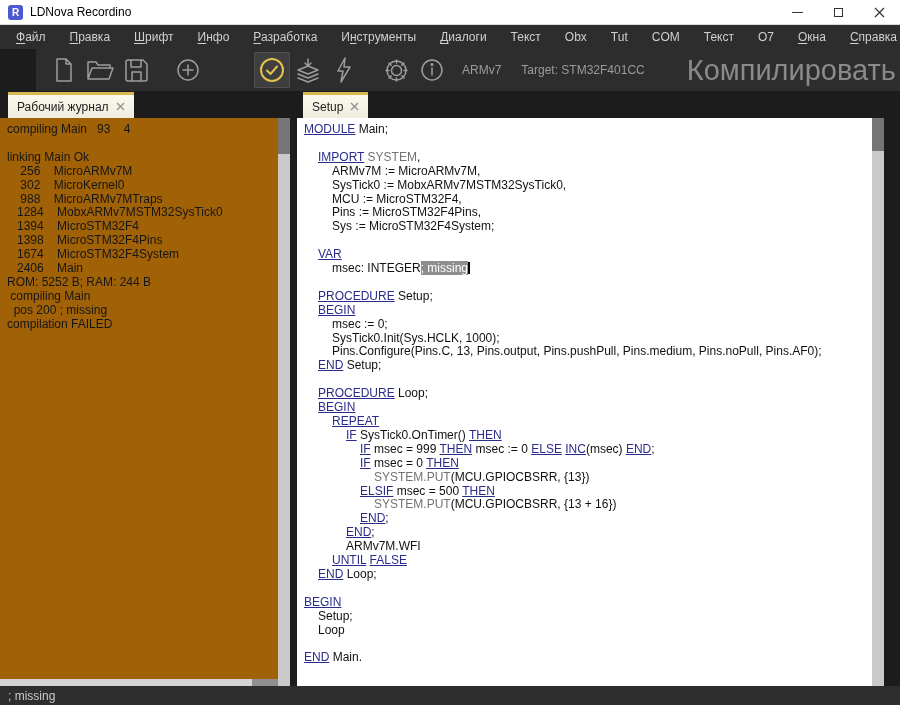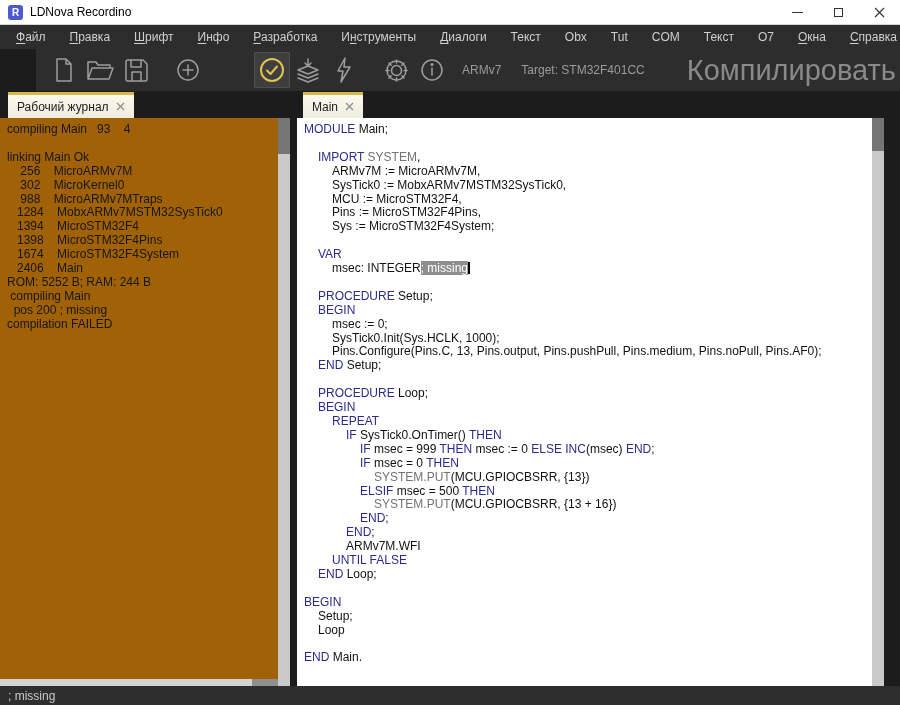--- a/index.html
+++ b/index.html
@@ -44,21 +44,21 @@
   .tab .close { margin-left:7px; display:flex; }
   .tab .close svg { stroke:#8f8f8f; stroke-width:1.3; }
 
   .left-body { flex:1 1 auto; background:#a16207; position:relative; overflow:hidden; }
   .log { padding:5px 18px 0 7px; font-size:12px; line-height:13.9px; color:#161616; white-space:pre; }
   .log-line { min-height:13.9px; }
 
   .editor-body { flex:1 1 auto; background:#ffffff; position:relative; overflow:hidden; }
   .code { padding:5px 18px 0 7px; font-size:12px; line-height:13.9px; color:#111; white-space:pre; }
   .cl { min-height:13.9px; }
-  .t-k { color:#2b2b8c; }
+  .t-k { color:#2b2b8c;text-decoration:underline; }
   .t-r { color:#737373; }
   .t-p { color:#111; }
   .t-sel { background:#8e8e8e; color:#ffffff; }
   .caret { display:inline-block; width:1.5px; height:12px; background:#000; vertical-align:-2px; }
 
   .vscroll { position:absolute; top:0; right:0; width:12px; bottom:0; background:#c9c9c9; }
   .vthumb { position:absolute; top:0; left:0; right:0; background:#757575; }
   .left-body .vthumb { height:36px; }
   .editor-body .vthumb { height:33px; }
   .hscroll { position:absolute; left:0; right:12px; bottom:0; height:7px; background:#d4d4d4; }
@@ -194,21 +194,21 @@
             <div class="vthumb"></div>
           </div>
       </div>
     </div>
 
     <div class="pane-gap"></div>
 
     <div class="right-pane">
       <div class="tab-row right">
         <div class="tab">
-          <span>Main</span>
+          <span>Setup</span>
           <span class="close">
             <svg width="9" height="9" viewBox="0 0 9 9">
                 <path d="M1 1 L8 8 M8 1 L1 8" fill="none"></path>
               </svg>
           </span>
         </div>
       </div>
       <div class="editor-body">
         <div class="code" id="code"><div class="cl" style="padding-left: 0px;"><span class="t-k">MODULE</span><span class="t-p"> Main;</span></div><div class="cl" style="padding-left: 0px;"></div><div class="cl" style="padding-left: 14px;"><span class="t-k">IMPORT</span><span class="t-p"> </span><span class="t-r">SYSTEM</span><span class="t-p">,</span></div><div class="cl" style="padding-left: 28px;"><span class="t-p">ARMv7M := MicroARMv7M,</span></div><div class="cl" style="padding-left: 28px;"><span class="t-p">SysTick0 := MobxARMv7MSTM32SysTick0,</span></div><div class="cl" style="padding-left: 28px;"><span class="t-p">MCU := MicroSTM32F4,</span></div><div class="cl" style="padding-left: 28px;"><span class="t-p">Pins := MicroSTM32F4Pins,</span></div><div class="cl" style="padding-left: 28px;"><span class="t-p">Sys := MicroSTM32F4System;</span></div><div class="cl" style="padding-left: 0px;"></div><div class="cl" style="padding-left: 14px;"><span class="t-k">VAR</span></div><div class="cl" style="padding-left: 28px;"><span class="t-p">msec: INTEGER</span><span class="t-sel">; missing</span><span class="caret"></span></div><div class="cl" style="padding-left: 0px;"></div><div class="cl" style="padding-left: 14px;"><span class="t-k">PROCEDURE</span><span class="t-p"> Setup;</span></div><div class="cl" style="padding-left: 14px;"><span class="t-k">BEGIN</span></div><div class="cl" style="padding-left: 28px;"><span class="t-p">msec := 0;</span></div><div class="cl" style="padding-left: 28px;"><span class="t-p">SysTick0.Init(Sys.HCLK, 1000);</span></div><div class="cl" style="padding-left: 28px;"><span class="t-p">Pins.Configure(Pins.C, 13, Pins.output, Pins.pushPull, Pins.medium, Pins.noPull, Pins.AF0);</span></div><div class="cl" style="padding-left: 14px;"><span class="t-k">END</span><span class="t-p"> Setup;</span></div><div class="cl" style="padding-left: 0px;"></div><div class="cl" style="padding-left: 14px;"><span class="t-k">PROCEDURE</span><span class="t-p"> Loop;</span></div><div class="cl" style="padding-left: 14px;"><span class="t-k">BEGIN</span></div><div class="cl" style="padding-left: 28px;"><span class="t-k">REPEAT</span></div><div class="cl" style="padding-left: 42px;"><span class="t-k">IF</span><span class="t-p"> SysTick0.OnTimer() </span><span class="t-k">THEN</span></div><div class="cl" style="padding-left: 56px;"><span class="t-k">IF</span><span class="t-p"> msec = 999 </span><span class="t-k">THEN</span><span class="t-p"> msec := 0 </span><span class="t-k">ELSE</span><span class="t-p"> </span><span class="t-k">INC</span><span class="t-p">(msec) </span><span class="t-k">END</span><span class="t-p">;</span></div><div class="cl" style="padding-left: 56px;"><span class="t-k">IF</span><span class="t-p"> msec = 0 </span><span class="t-k">THEN</span></div><div class="cl" style="padding-left: 70px;"><span class="t-r">SYSTEM.PUT</span><span class="t-p">(MCU.GPIOCBSRR, {13})</span></div><div class="cl" style="padding-left: 56px;"><span class="t-k">ELSIF</span><span class="t-p"> msec = 500 </span><span class="t-k">THEN</span></div><div class="cl" style="padding-left: 70px;"><span class="t-r">SYSTEM.PUT</span><span class="t-p">(MCU.GPIOCBSRR, {13 + 16})</span></div><div class="cl" style="padding-left: 56px;"><span class="t-k">END</span><span class="t-p">;</span></div><div class="cl" style="padding-left: 42px;"><span class="t-k">END</span><span class="t-p">;</span></div><div class="cl" style="padding-left: 42px;"><span class="t-p">ARMv7M.WFI</span></div><div class="cl" style="padding-left: 28px;"><span class="t-k">UNTIL</span><span class="t-p"> </span><span class="t-k">FALSE</span></div><div class="cl" style="padding-left: 14px;"><span class="t-k">END</span><span class="t-p"> Loop;</span></div><div class="cl" style="padding-left: 0px;"></div><div class="cl" style="padding-left: 0px;"><span class="t-k">BEGIN</span></div><div class="cl" style="padding-left: 14px;"><span class="t-p">Setup;</span></div><div class="cl" style="padding-left: 14px;"><span class="t-p">Loop</span></div><div class="cl" style="padding-left: 0px;"></div><div class="cl" style="padding-left: 0px;"><span class="t-k">END</span><span class="t-p"> Main.</span></div></div>
         <div class="vscroll">

